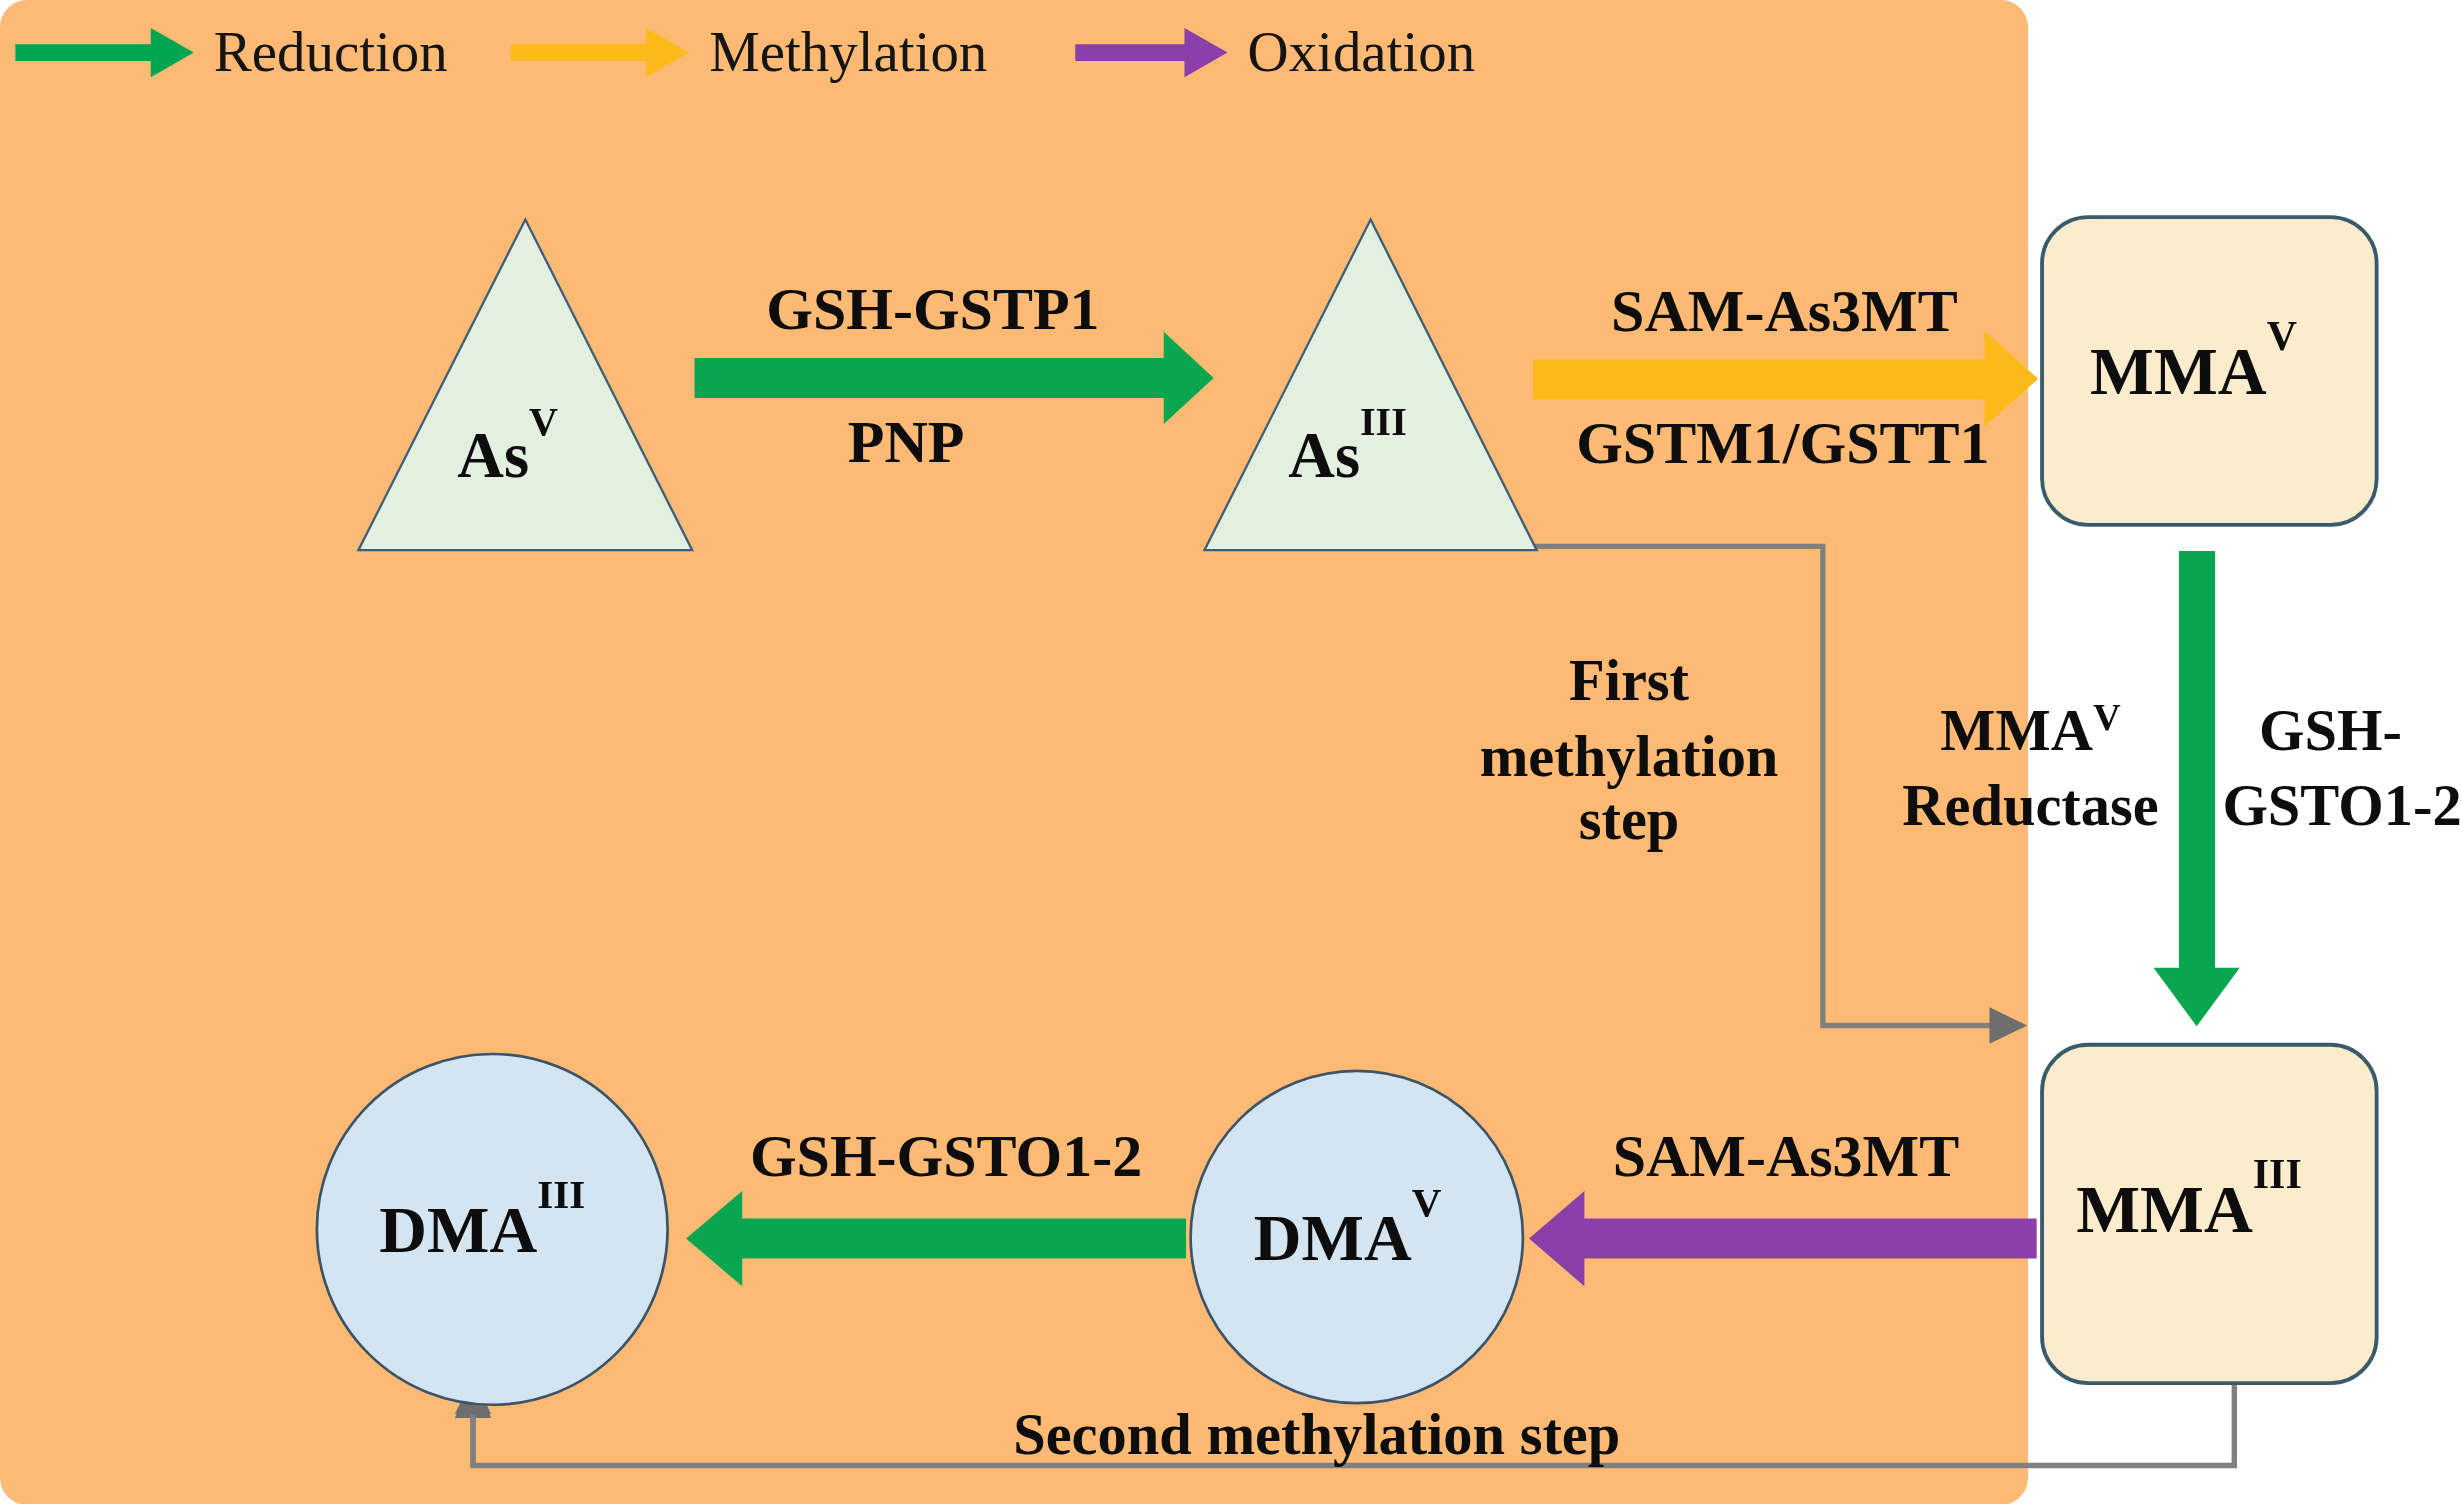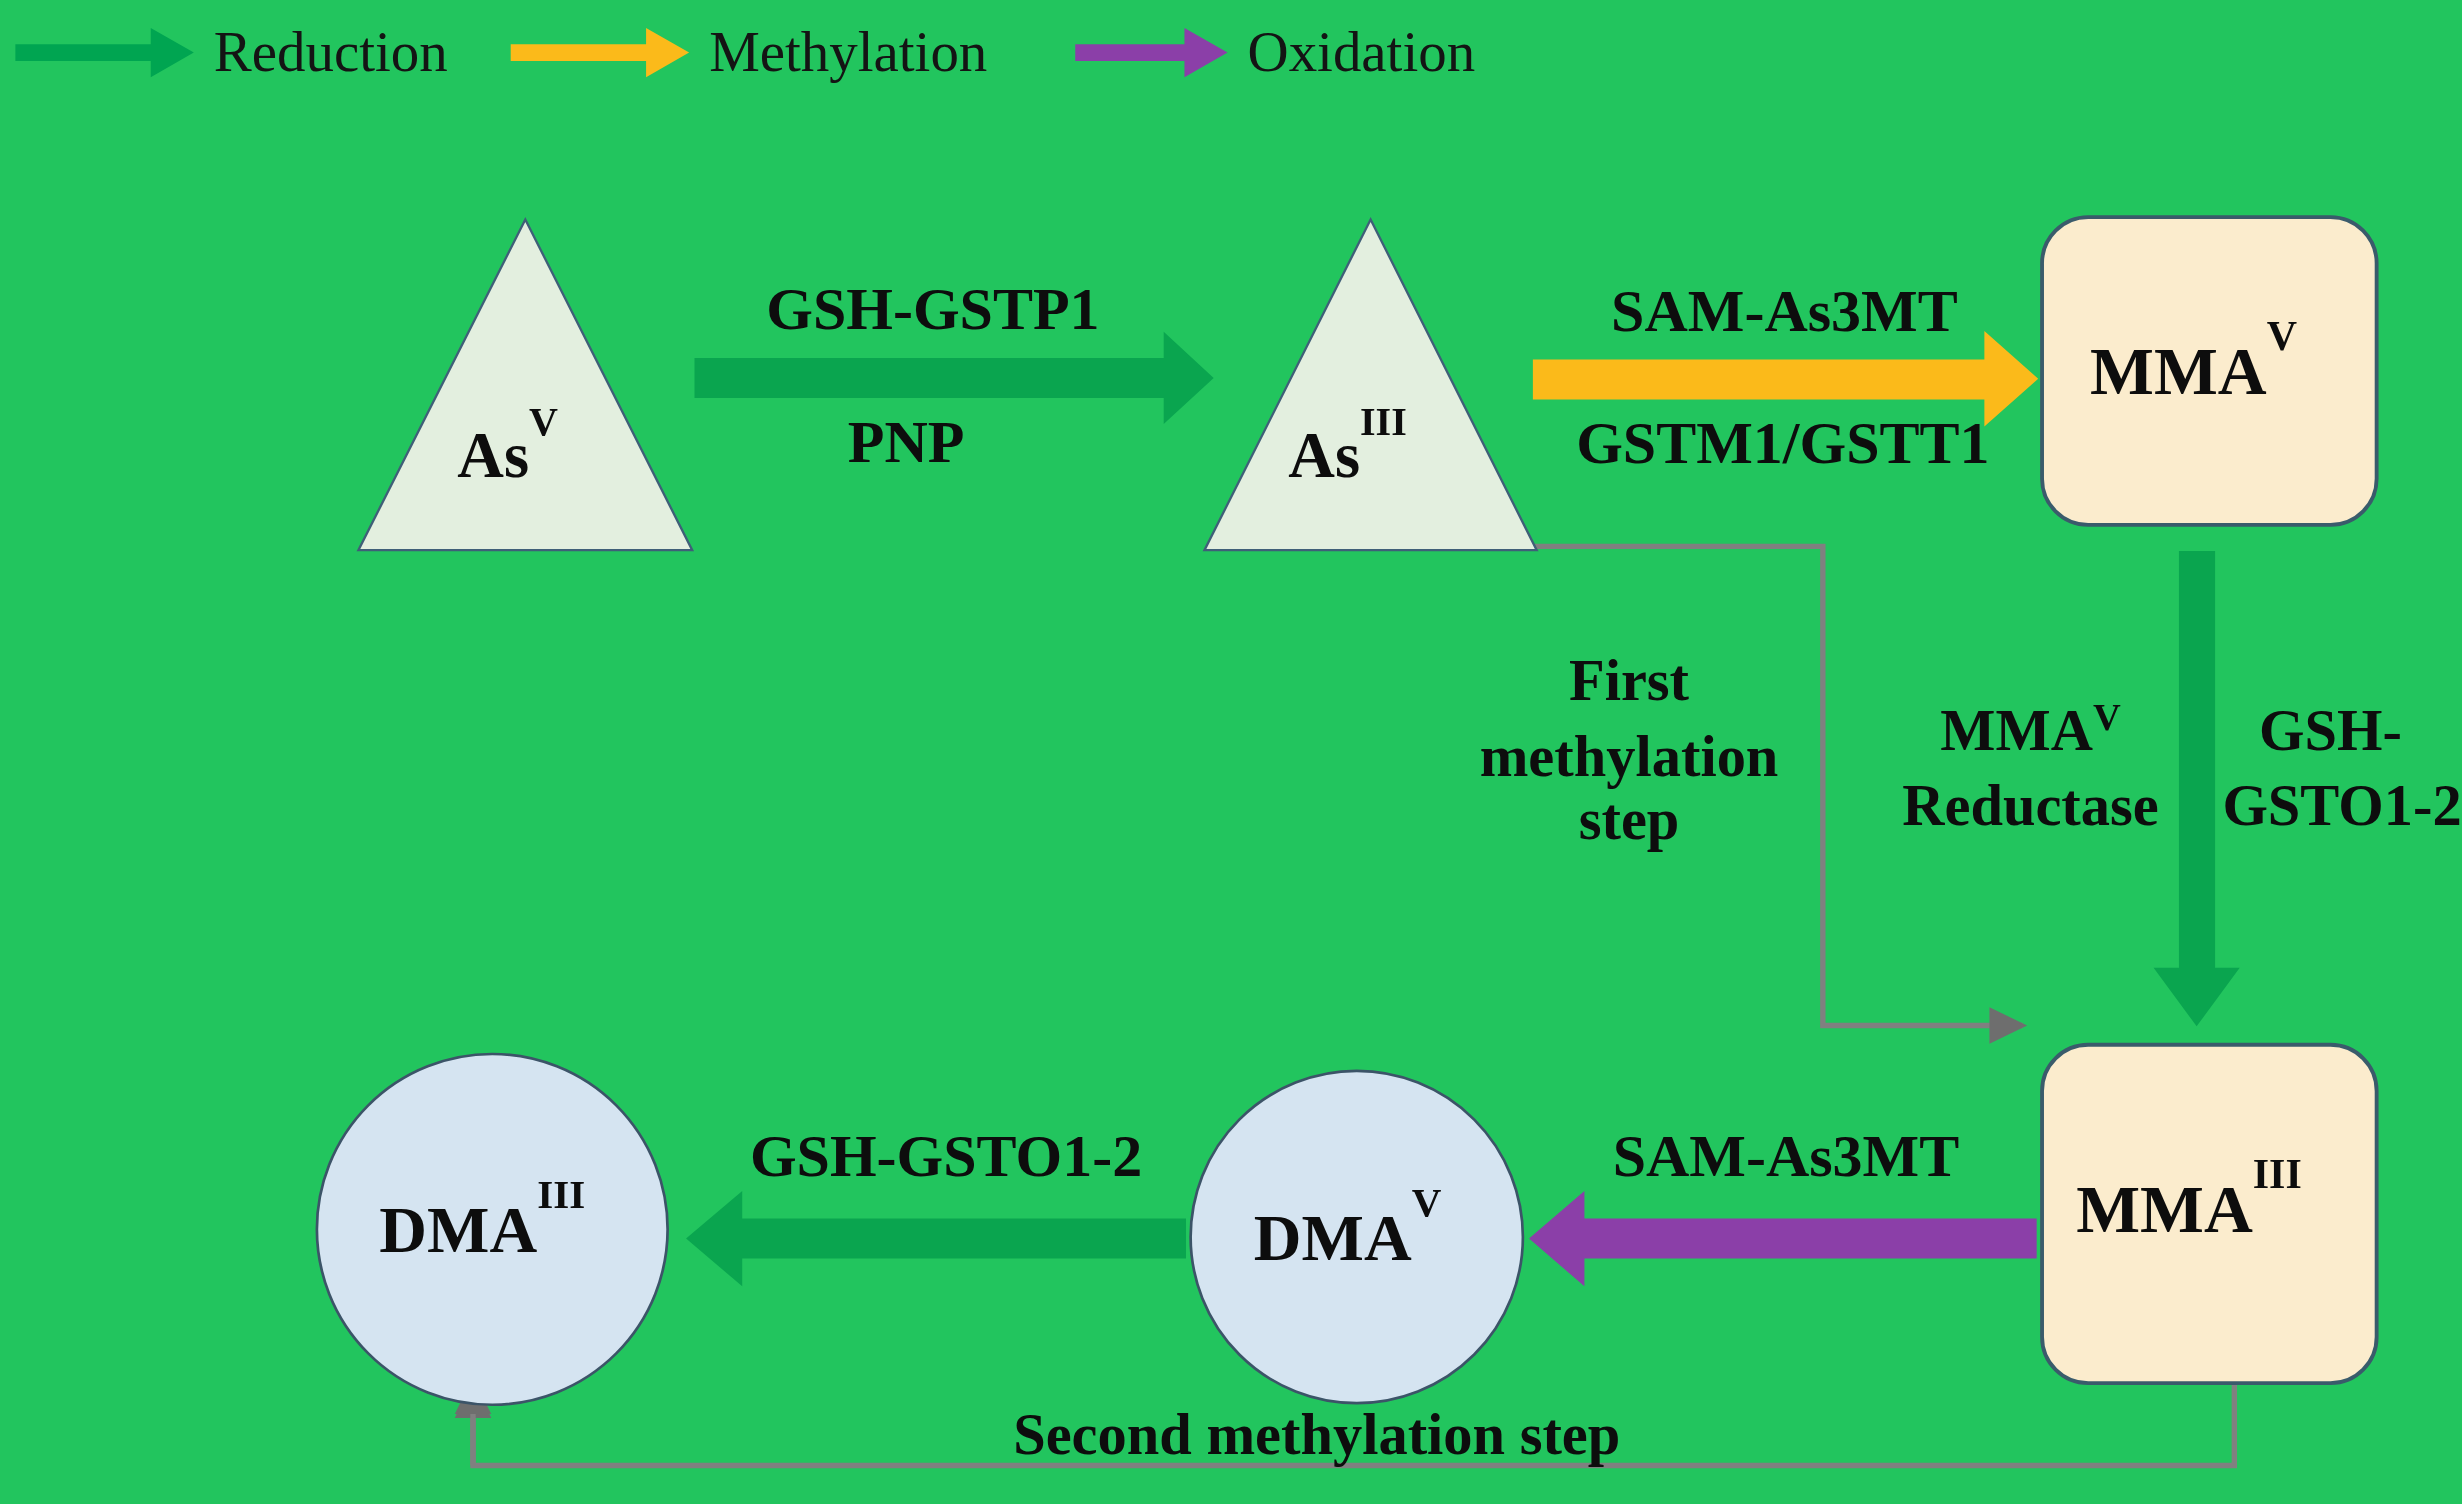--- a/index.html
+++ b/index.html
@@ -8,23 +8,24 @@
     background: #ffffff;
   }
   body {
     width: 2462px;
     height: 1505px;
     font-family: "Liberation Serif", "DejaVu Serif", serif;
     overflow: hidden;
   }
   #stage {
     position: relative;
-    width: 2462px;
+    width: 2028px;
     height: 1505px;
-    background: #22c55e;
+    background: #fdba74;
+    border-radius: 27px;
   }
   svg#diagram {
     position: absolute;
     top: 0;
     left: 0;
     width: 2462px;
     height: 1505px;
   }
   .node-label {
     font-family: "Liberation Serif", "DejaVu Serif", serif;

